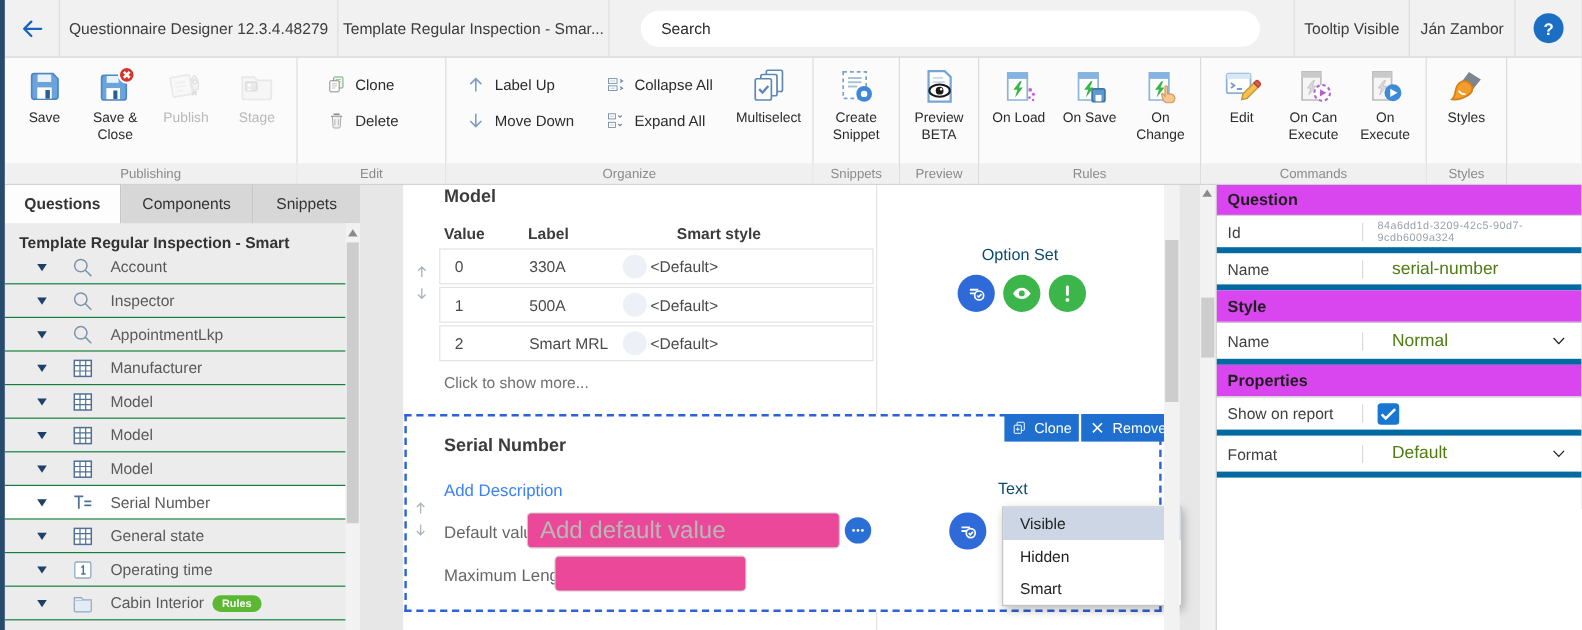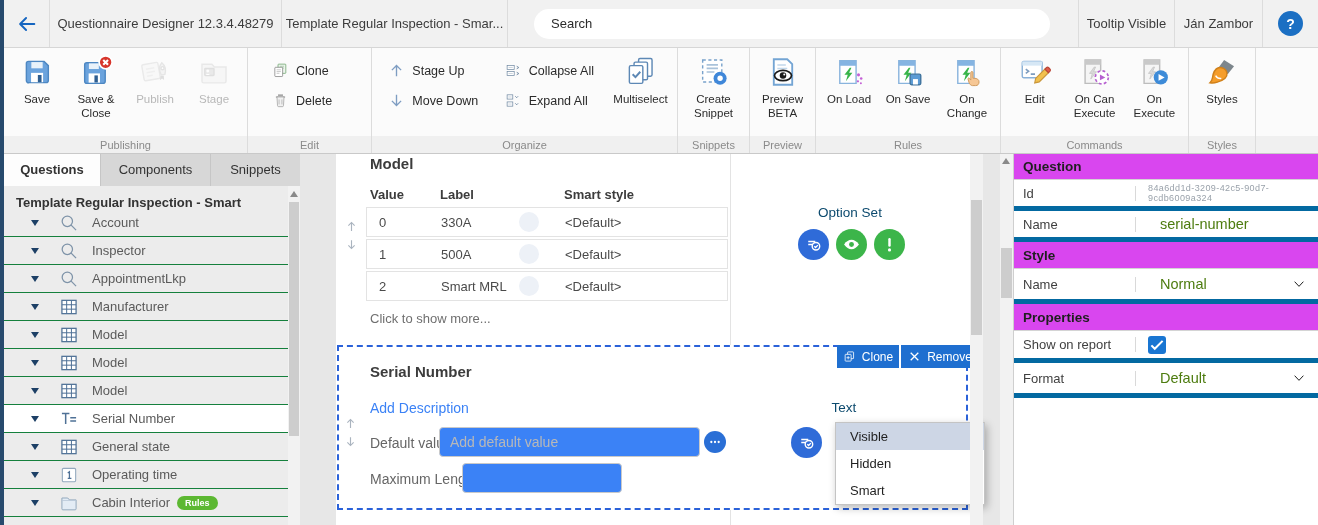--- a/index.html
+++ b/index.html
@@ -81,21 +81,21 @@
   .sorter{position:absolute;display:flex;flex-direction:column;gap:3px}
   .sorter .icon{width:15px;height:15px;cursor:pointer}
   #model-sorter{left:8px;top:66px}
   .mt-head{position:absolute;left:34px;top:34px;display:flex;font-weight:bold;font-size:13px;color:#3c3c3c}
   .mt-head span:nth-child(1){width:70px}.mt-head span:nth-child(2){width:124px}
   .mrow{position:absolute;left:30px;width:362px;height:30px;border:1px solid #e3e3e3;background:#fff;
         display:flex;align-items:center;box-sizing:border-box;font-size:13px;color:#4a4a4a;cursor:pointer}
   .c-value{margin-left:12px;width:62px}
   .c-label{width:78px}
   .c-circle{width:20px;height:20px;border-radius:50%;background:#edf1f7;flex:none;cursor:pointer}
-  .c-style{margin-left:26px}
+  .c-style{margin-left:3px}
   .show-more{position:absolute;left:34px;top:158px;font-size:13px;color:#6f6f6f;cursor:pointer}
   .type-label{position:absolute;font-size:13.5px;color:#0c4a6e;text-align:center}
   #model-type-label{left:394px;width:240px;top:52px}
   .circles{position:absolute;display:flex;gap:7px}
   #model-circles{left:462px;top:76px}
   .circle{width:31px;height:31px;border-radius:50%;display:flex;align-items:center;justify-content:center;
           flex:none;cursor:pointer}
   .circle .icon{width:21px;height:21px}
   .circle.blue{background:#2f6bd8}.circle.green{background:#3cb54a}
 
@@ -106,22 +106,22 @@
            display:flex;align-items:center;justify-content:center;gap:6px;cursor:pointer}
   .sel-btn .icon{width:13px;height:13px}
   #btn-clone{left:498px;width:62px}
   #btn-remove{left:562px;width:78px}
   #serial-sorter{left:4px;top:69px}
   #serial-title{left:31px;top:16px}
   .desc-ph{position:absolute;left:31px;top:53px;font-size:14px;color:#3b82f6;cursor:text}
   .fld-label{position:absolute;font-size:14px;color:#666}
   #dv-label{left:31px;top:88px}
   #ml-label{left:31px;top:124px}
-  .inp{position:absolute;border:1px solid #c9c9c9;border-radius:4px;background:#3b82f6;outline:none;
-       font-family:"Liberation Sans",sans-serif;font-size:14px;color:#333;padding:10px 10px;box-sizing:border-box}
+  .inp{position:absolute;border:1px solid #c9c9c9;border-radius:4px;background:#ec4899;outline:none;
+       font-family:"Liberation Sans",sans-serif;font-size:20px;color:#333;padding:10px 10px;box-sizing:border-box}
   .inp::placeholder{color:#b8b8b8;opacity:1}
   #dv-input{left:100px;top:80px;width:261px;height:30px}
   #ml-input{left:123px;top:116px;width:160px;height:30px}
   .ell-btn{position:absolute;left:365px;top:84px;width:22px;height:22px;border-radius:50%;background:#2a6fd6;
            display:flex;align-items:center;justify-content:center;cursor:pointer}
   .ell-btn .icon{width:16px;height:16px}
   #serial-type-label{left:380px;width:250px;top:53px}
   #serial-circle{position:absolute;left:452px;top:80px}
   .vis-dd{position:absolute;left:499px;top:269px;width:148px;background:#fff;border:1px solid #c4c4c4;
           box-shadow:2px 3px 8px rgba(0,0,0,.28);z-index:25}
@@ -242,21 +242,21 @@
     </div>
     <div class="rb-group grp-organize">
       <div class="rb-body">
         <div class="rb-stack">
           <div class="rb-small">
             <span class="icon">
               <svg viewBox="0 0 24 24">
                 <path d="M12 20V5M5.5 11.5L12 5l6.5 6.5" fill="none" stroke="#7e9dc2" stroke-width="1.9"></path>
               </svg>
             </span>
-            <span>Stage Up</span>
+            <span>Label Up</span>
           </div>
           <div class="rb-small">
             <span class="icon">
               <svg viewBox="0 0 24 24">
                 <path d="M12 4v15M5.5 12.5L12 19l6.5-6.5" fill="none" stroke="#7e9dc2" stroke-width="1.9"></path>
               </svg>
             </span>
             <span>Move Down</span>
           </div>
         </div>

